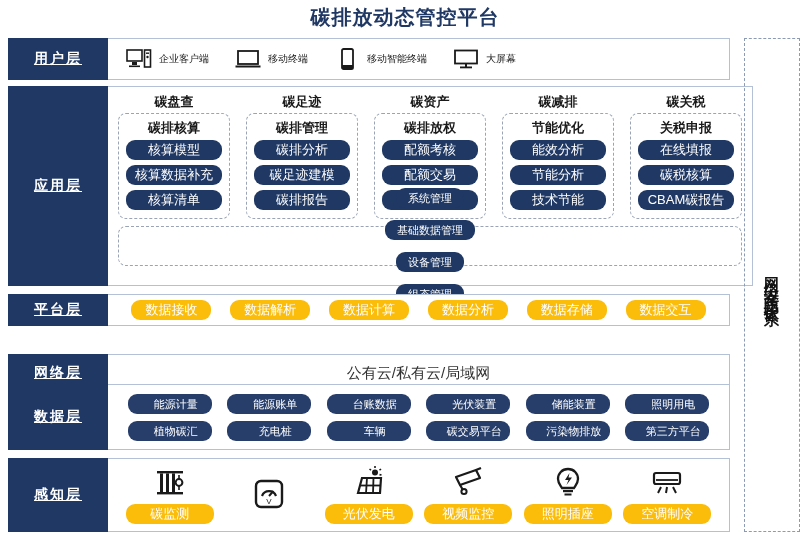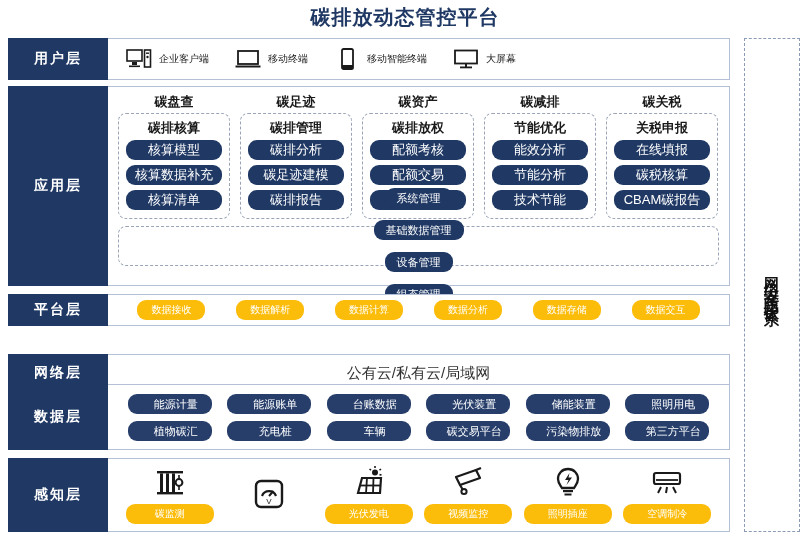--- a/index.html
+++ b/index.html
@@ -32,20 +32,21 @@
     width: 100px;
     flex: 0 0 100px;
     background: #1f3864;
     color: #ffffff;
     font-size: 14px;
     font-weight: bold;
     letter-spacing: 2px;
     display: flex;
     align-items: center;
     justify-content: center;
+    text-decoration: underline;
   }
   .layer-body {
     flex: 1 1 auto;
     background: #ffffff;
     border: 1px solid #b4c0d6;
     border-left: none;
     position: relative;
   }
 
   
@@ -57,21 +58,21 @@
     padding-left: 18px;
     gap: 26px;
   }
   .user-item { display: flex; align-items: center; gap: 7px; }
   .user-item .lbl { font-size: 10px; color: #222; white-space: nowrap; }
   .uicon { width: 26px; height: 22px; display: block; }
 
   
   #layer-app { top: 86px; height: 200px; }
   .app-body-inner { padding: 6px 10px 8px 10px; height: 100%; }
-  .pillar-row { display: flex; gap: 10px; justify-content: flex-start; }
+  .pillar-row { display: flex; gap: 16px; justify-content: center; }
   .pillar { width: 112px; }
   .pillar-title {
     text-align: center;
     font-size: 13px; font-weight: bold; color: #1a1a1a;
     line-height: 18px;
     margin-bottom: 2px;
   }
   .pillar-box {
     border: 1px dashed #9aa4b6;
     border-radius: 8px;
@@ -125,21 +126,21 @@
     height: 100%;
     display: flex;
     align-items: center;
     justify-content: space-around;
     padding: 0 14px;
   }
   .ypill {
     background: #fbbc0a;
     color: #ffffff;
     border-radius: 9px;
-    font-size: 10px;
+    font-size: 13px;
     line-height: 20px;
     height: 20px;
     padding: 0 14px;
     white-space: nowrap;
     text-align: center;
   }
 
   
   #layer-network { top: 354px; height: 38px; }
   .net-text {

